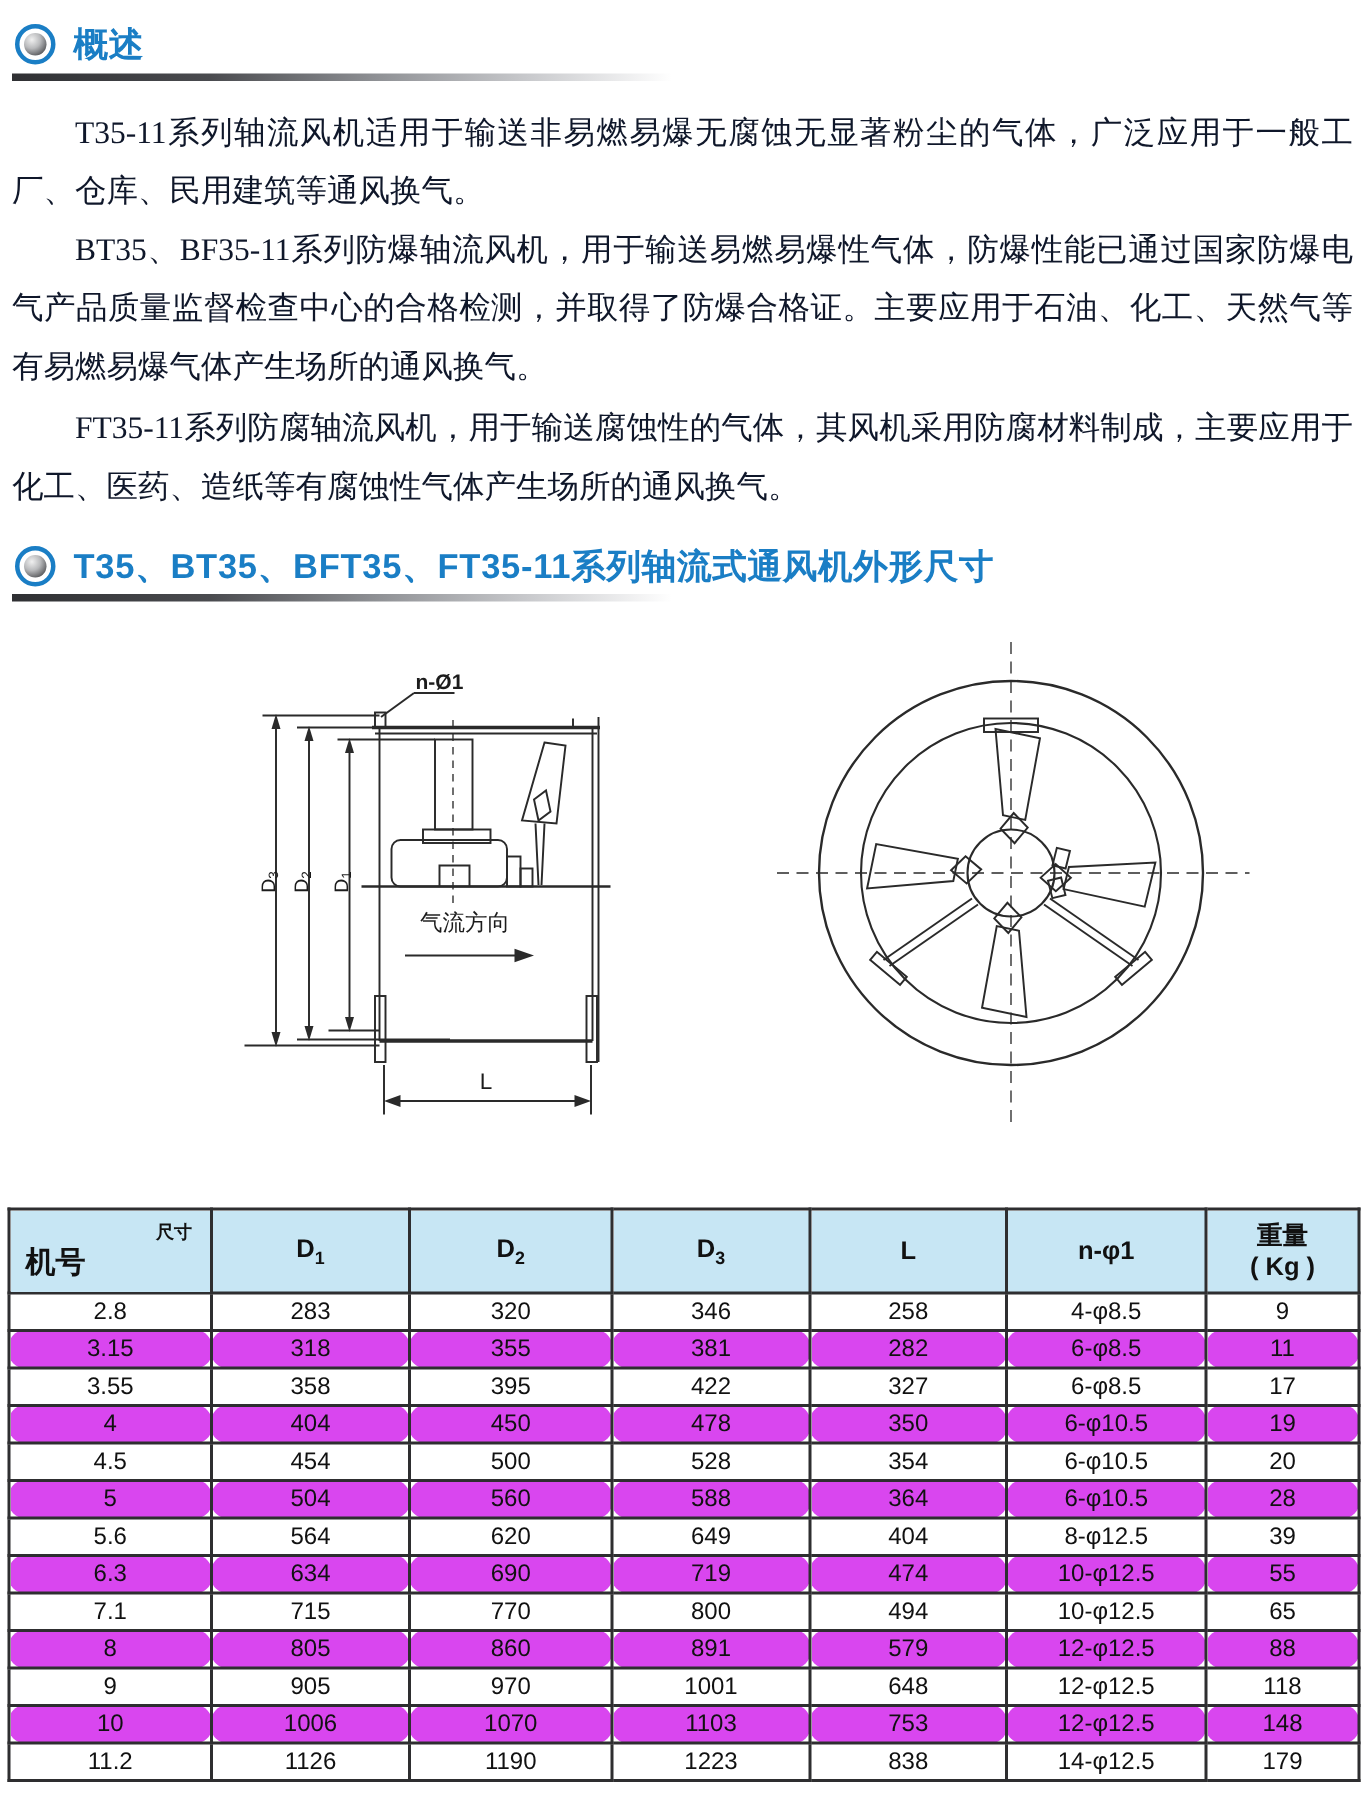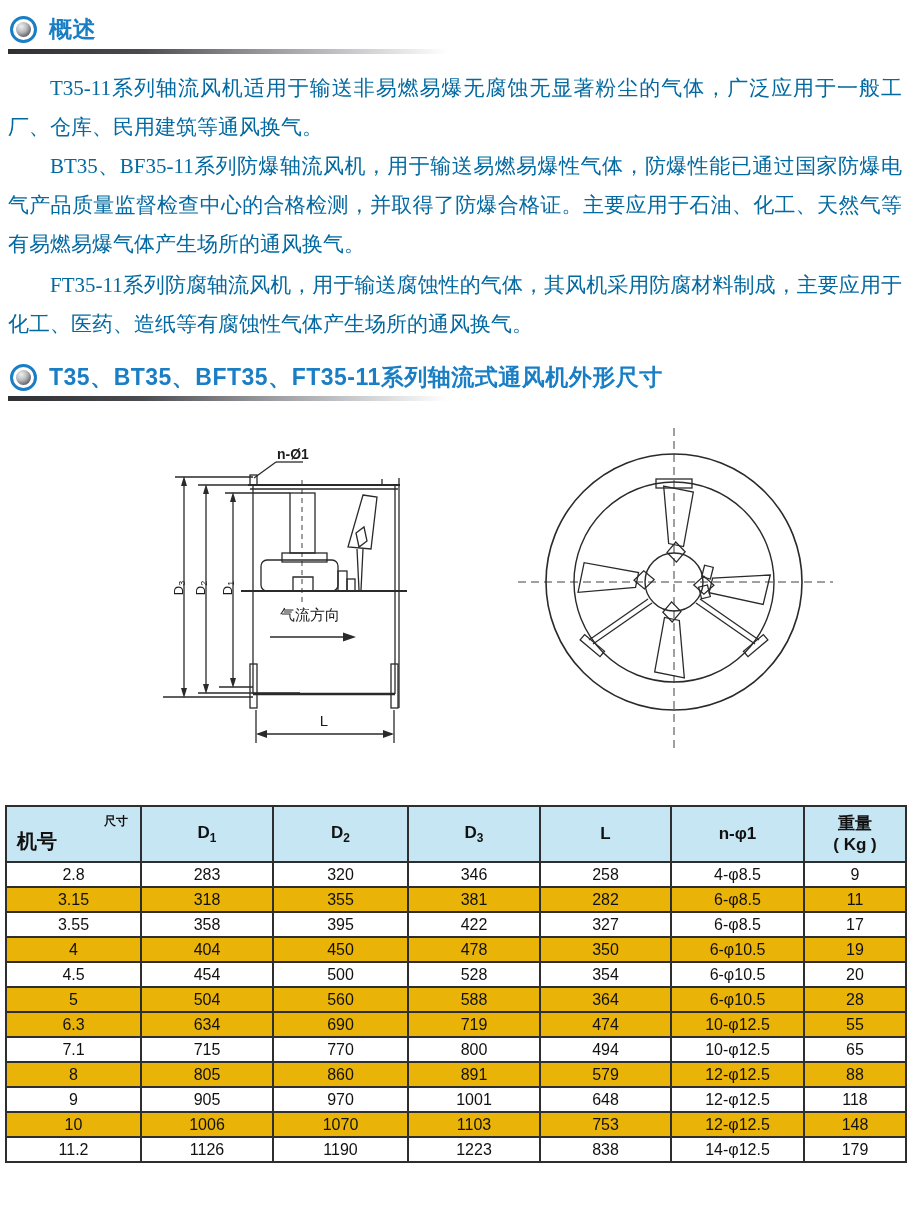--- a/index.html
+++ b/index.html
@@ -36,21 +36,21 @@
     background: linear-gradient(to right, #2f3033 0%, #4a4b4f 30%, #8e9094 55%, #c8c9cc 78%, rgba(255,255,255,0) 100%);
   }
 
   
   .body-text { margin: 0 8px; }
   .body-text p {
     margin: 0; padding: 0;
     font-family: "Liberation Serif", "DejaVu Serif", serif;
     font-size: 21px; line-height: 39px;
     text-align: justify; text-indent: 2em;
-    color: #0369a1;
+    color: #0f172a;
   }
   .body-text p.p1 { margin-top: 15px; }
   .body-text p.p3 { margin-top: 2px; }
 
   
   .figure-wrap { width: 734px; height: 400px; }
   svg text { fill: #1c1c1c; }
 
   
   table.dim-table {
@@ -60,21 +60,21 @@
   }
   .dim-table th, .dim-table td {
     border: 2px solid #2e2e30; text-align: center;
     padding: 0; height: 25px; font-weight: normal;
     overflow: hidden; white-space: nowrap;
   }
   .dim-table thead th {
     height: 56px; background: #c7e6f4;
     font-weight: bold; font-size: 17px;
   }
-  .dim-table tbody tr.alt td { background: #eab308; }
+  .dim-table tbody tr.alt td { background: #d946ef; border-radius: 10px; }
   th.corner {
     position: relative;
     background-image: linear-gradient(to bottom right,
       transparent calc(50% - 1.1px), #2e2e30 calc(50% - 1.1px),
       #2e2e30 calc(50% + 0.4px), transparent calc(50% + 0.4px));
   }
   .corner-top { position: absolute; top: 6px; right: 12px; font-size: 12px; }
   .corner-bottom { position: absolute; bottom: 6px; left: 10px; font-size: 20px; }
   .weight-head { line-height: 1.25; }
   sub.hdr-sub { font-size: 70%; }
@@ -289,20 +289,29 @@
         </tr>
         <tr class="alt">
           <td>5</td>
           <td>504</td>
           <td>560</td>
           <td>588</td>
           <td>364</td>
           <td>6-φ10.5</td>
           <td>28</td>
         </tr>
+        <tr>
+          <td>5.6</td>
+          <td>564</td>
+          <td>620</td>
+          <td>649</td>
+          <td>404</td>
+          <td>8-φ12.5</td>
+          <td>39</td>
+        </tr>
         <tr class="alt">
           <td>6.3</td>
           <td>634</td>
           <td>690</td>
           <td>719</td>
           <td>474</td>
           <td>10-φ12.5</td>
           <td>55</td>
         </tr>
         <tr>

